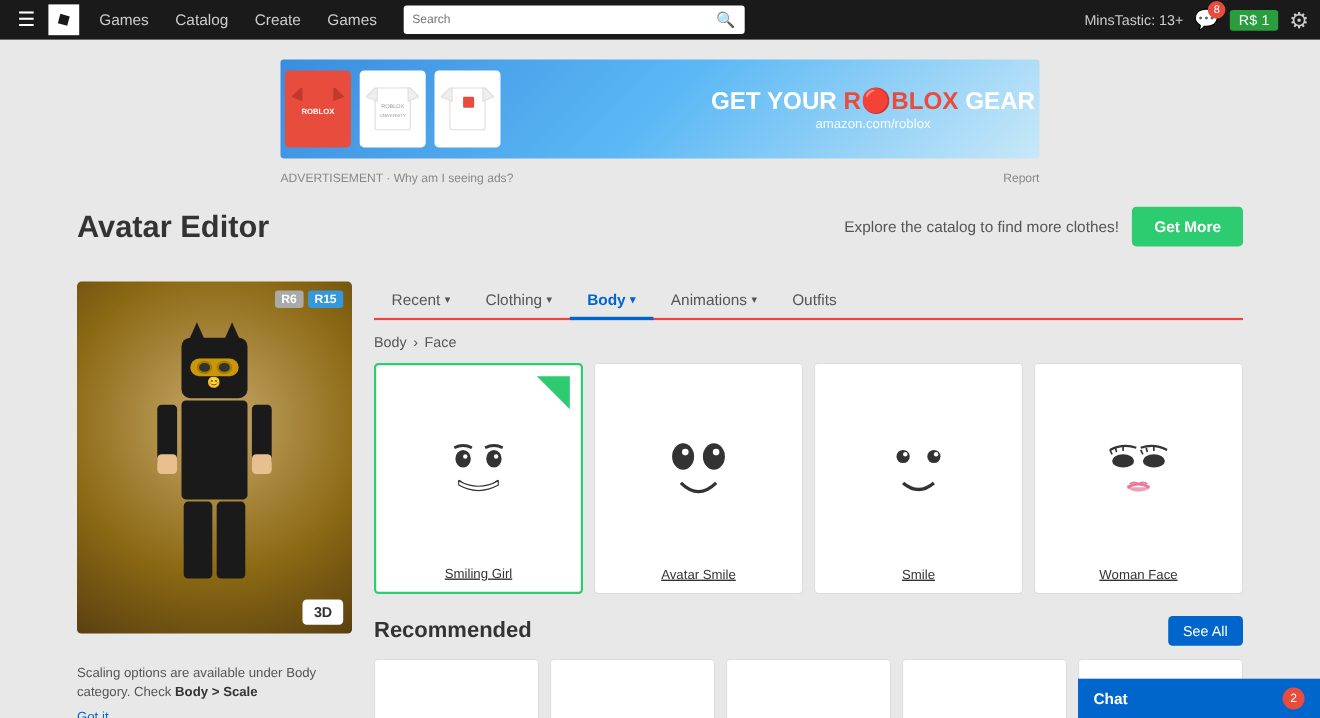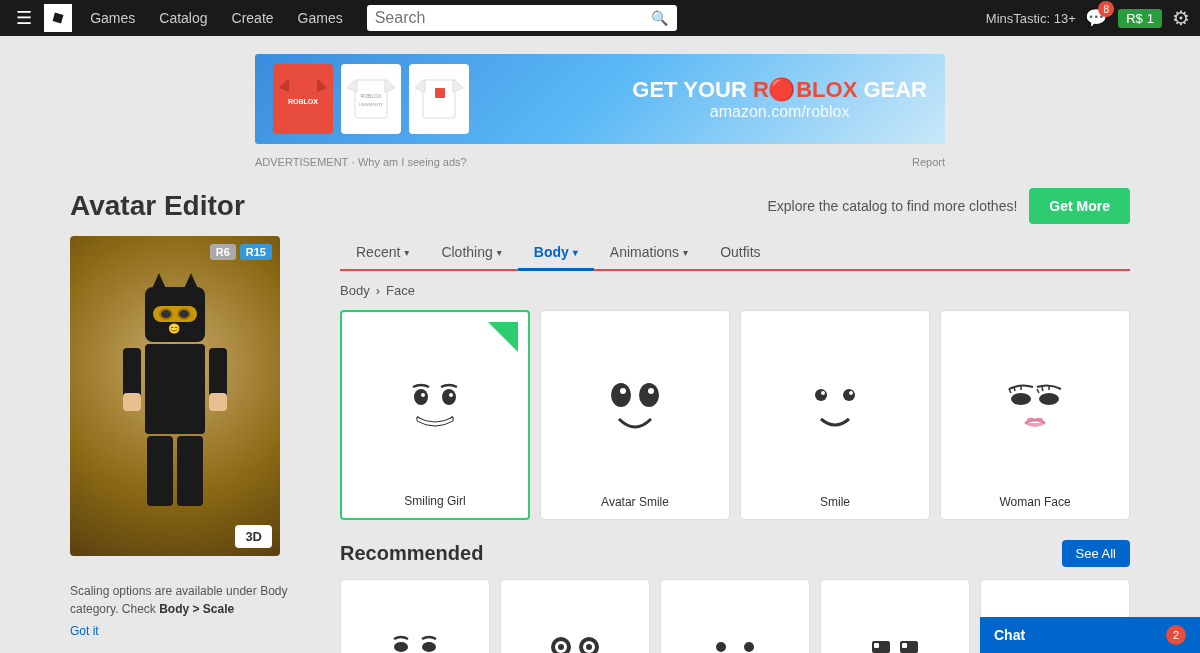--- a/index.html
+++ b/index.html
@@ -38,21 +38,21 @@
       display: flex; align-items: center;
       background: white;
       border-radius: 3px;
       padding: 0 8px;
       height: 26px;
       flex: 1;
       max-width: 310px;
     }
     .nav-search input {
       border: none; outline: none;
-      font-size: 16px;
+      font-size: 11px;
       flex: 1;
       background: transparent;
     }
     .nav-search-icon { color: #888; font-size: 14px; }
     .nav-right {
       margin-left: auto;
       display: flex; align-items: center; gap: 10px; color: #ccc; font-size: 13px;
     }
     .nav-username { color: #ccc; }
     .nav-icon-wrap { position: relative; cursor: pointer; }
@@ -72,21 +72,21 @@
     .nav-gear { color: #ccc; font-size: 20px; cursor: pointer; }
 
     
     .ad-banner {
       background: linear-gradient(135deg, #3a8dde 0%, #5bb8f5 50%, #c8e8f8 100%);
       margin: 10px auto;
       width: 690px;
       height: 90px;
       border-radius: 3px;
       display: flex; align-items: center; justify-content: space-between;
-      padding: 0 18px;
+      padding: 0 4px;
       position: relative;
       overflow: hidden;
     }
     .ad-shirts { display: flex; gap: 8px; align-items: flex-end; }
     .ad-shirt {
       background: white;
       width: 60px; height: 70px;
       border-radius: 4px;
       display: flex; align-items: center; justify-content: center;
       font-size: 8px; color: #999;
@@ -101,42 +101,42 @@
     }
 
     
     .main-container {
       max-width: 1100px;
       margin: 0 auto;
       padding: 10px 20px;
     }
     .page-header {
       display: flex; align-items: center; justify-content: space-between;
-      margin-bottom: 12px;
+      margin-bottom: 32px;
     }
     .page-title { font-size: 28px; font-weight: bold; color: #333; }
     .page-header-right { display: flex; align-items: center; gap: 12px; }
     .explore-text { color: #555; font-size: 14px; }
     .get-more-btn {
       background: #2ecc71; color: white;
       border: none; border-radius: 4px;
       padding: 10px 20px; font-size: 14px;
       font-weight: bold; cursor: pointer;
     }
 
     
     .content-area { display: flex; gap: 20px; }
 
     
     .avatar-panel {
       width: 250px;
       flex-shrink: 0;
     }
     .avatar-preview {
-      width: 210px; height: 320px;
+      width: 250px; height: 320px;
       background: radial-gradient(circle at 50% 40%, #c8a86b 0%, #8b6914 60%, #5a4010 100%);
       border-radius: 4px;
       position: relative;
       display: flex; align-items: center; justify-content: center;
       overflow: hidden;
     }
     .avatar-badges {
       position: absolute; top: 8px; right: 8px;
       display: flex; gap: 4px;
     }
@@ -270,20 +270,21 @@
       margin-bottom: 12px;
       display: flex; align-items: center; gap: 6px;
     }
 
     
     .face-grid {
       display: grid;
       grid-template-columns: repeat(4, 1fr);
       gap: 10px;
       margin-bottom: 20px;
+      text-decoration: underline;
     }
     .face-card {
       background: white;
       border: 1px solid #ddd;
       border-radius: 4px;
       padding: 10px;
       cursor: pointer;
       text-align: center;
     }
     .face-card.selected {
@@ -417,21 +418,21 @@
         <svg width="48" height="58" viewBox="0 0 48 58">
           <rect x="8" y="10" width="32" height="38" rx="2" fill="white" stroke="#ddd"></rect>
           <polygon points="8,10 0,18 10,22 10,10" fill="#eee" stroke="#ddd"></polygon>
           <polygon points="40,10 48,18 38,22 38,10" fill="#eee" stroke="#ddd"></polygon>
           <rect x="20" y="18" width="10" height="10" fill="#e74c3c" rx="1"></rect>
         </svg>
       </div>
     </div>
     <div style="text-align:center;">
       <div style="color:white;font-size:22px;font-weight:bold;">GET YOUR <span style="color:#e74c3c;">R</span>🔴<span style="color:#e74c3c;">BLOX</span> GEAR</div>
-      <div style="color:rgba(255,255,255,0.9);font-size:16px;">amazon.com/roblox</div>
+      <div style="color:rgba(255,255,255,0.9);font-size:12px;">amazon.com/roblox</div>
     </div>
   </div>
   <div class="ad-caption">
     <span>ADVERTISEMENT · Why am I seeing ads?</span>
     <span>Report</span>
   </div>
 </div>
 
 <div class="main-container">
   <div class="page-header">

